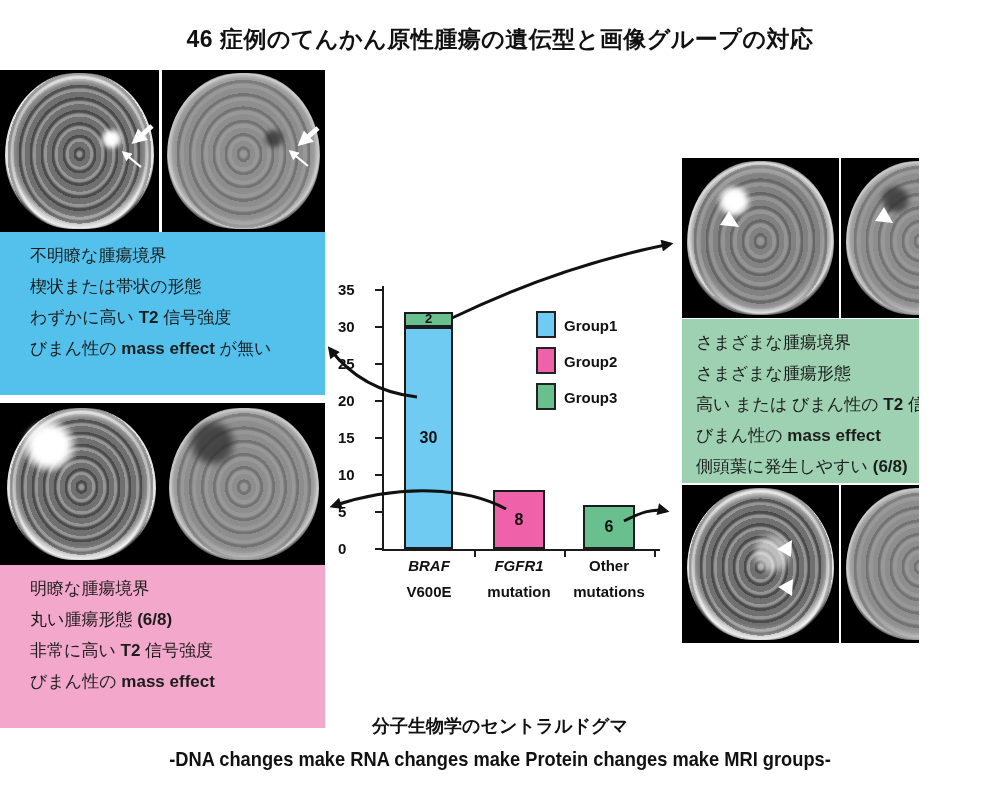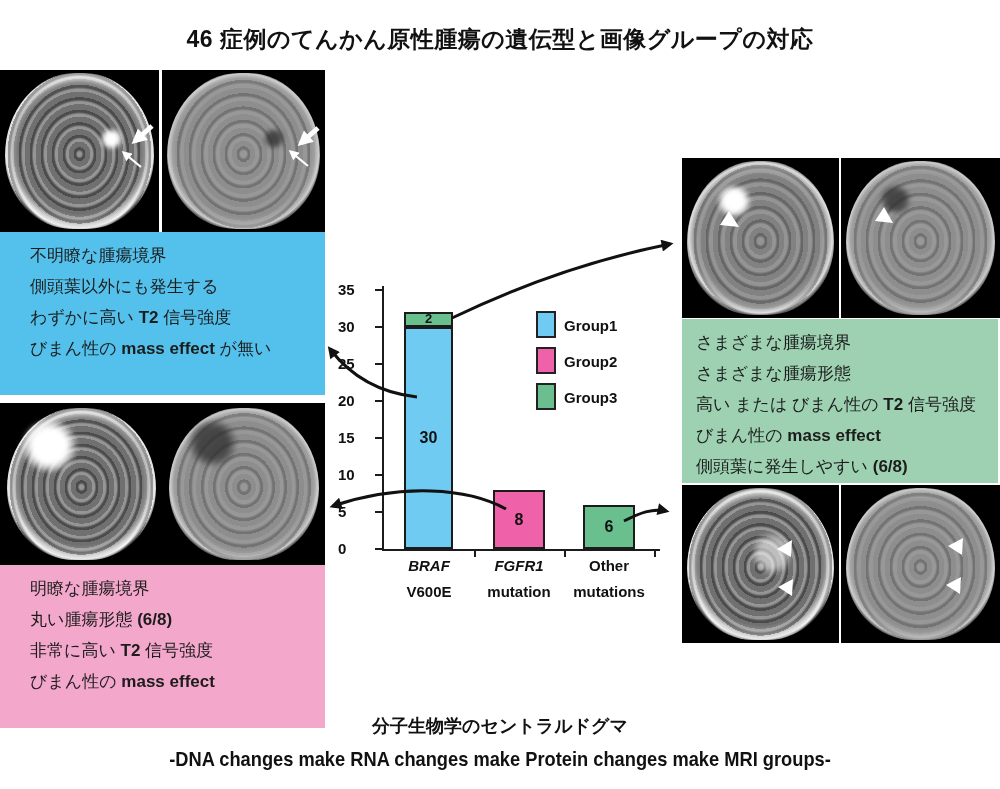--- a/index.html
+++ b/index.html
@@ -1,16 +1,16 @@
 <!DOCTYPE html>
 <html><head>
 <meta charset="utf-8">
 <style>
   html,body{margin:0;padding:0;background:#fff;}
-  #canvas{position:relative;width:1000px;height:789px;background:#fff;overflow:hidden;
+  #canvas{position:relative;width:919px;height:789px;background:#fff;overflow:hidden;
           font-family:"Liberation Sans","DejaVu Sans",sans-serif;color:#111;}
   .abs{position:absolute;}
 
   
   #title{left:0;top:24px;width:1000px;text-align:center;font-size:23px;font-weight:bold;letter-spacing:.5px;}
   #cap-jp{left:330px;top:714px;width:340px;text-align:center;font-size:18px;font-weight:bold;}
   #cap-en{left:0;top:747px;width:1000px;text-align:center;font-size:21px;font-weight:bold;
           transform:scaleX(.87);transform-origin:500px 0;letter-spacing:0;}
 
   
@@ -68,21 +68,21 @@
     </div>
   </div>
   <div class="abs mri" style="left:162px;top:70px;width:163px;height:162px;">
     <div class="brain b-t1">
       <div class="lesion les-dark" style="left:63%;top:36%;width:14%;height:12%;"></div>
     </div>
   </div>
 
   <div id="box-blue" class="abs tbox" style="background-color: rgb(83, 193, 236);">
     <div><span>不明瞭な腫瘍境界</span><b></b><span></span></div>
-    <div><span>側頭葉以外にも発生する</span><b></b><span></span></div>
+    <div><span>楔状または帯状の形態</span><b></b><span></span></div>
     <div><span>わずかに高い </span><b>T2</b><span> 信号強度</span></div>
     <div><span>びまん性の </span><b>mass effect</b><span> が無い</span></div>
   </div>
 
   <div class="abs mri" style="left:0;top:403px;width:325px;height:162px;">
     <div class="brain b-t2" style="left:2%;top:3%;width:46%;height:94%;">
       <div class="lesion les-bright" style="left:10%;top:8%;width:38%;height:34%;"></div>
     </div>
     <div class="brain b-t1" style="left:52%;top:3%;width:46%;height:94%;">
       <div class="lesion les-dark" style="left:12%;top:8%;width:34%;height:30%;"></div>

